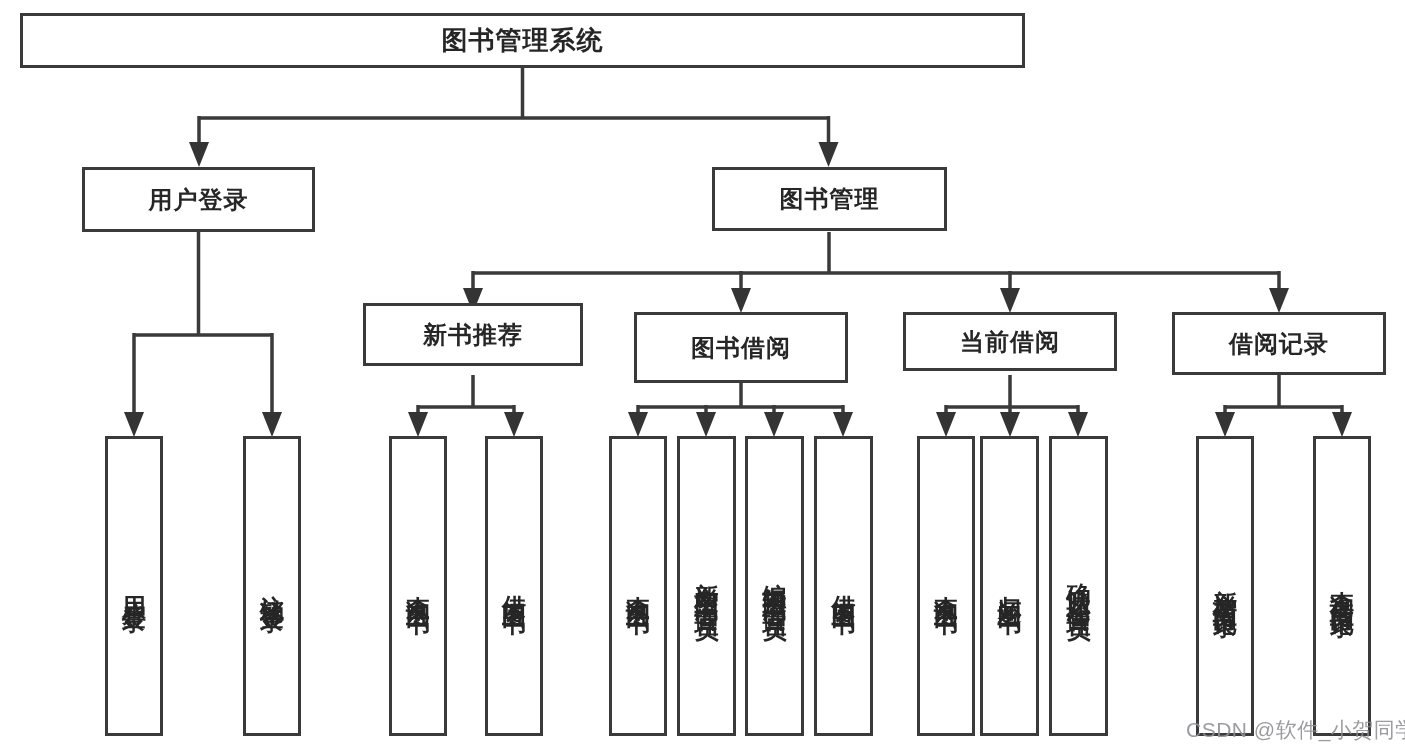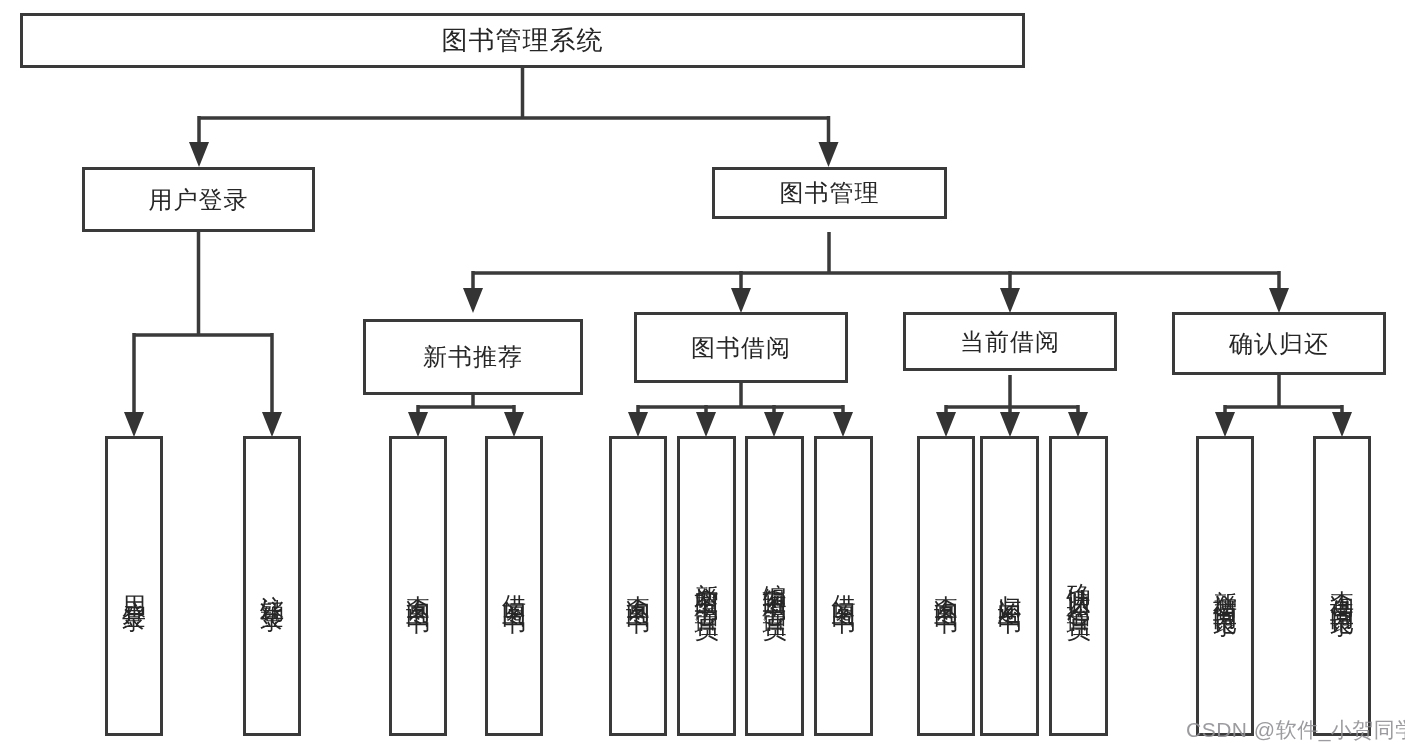--- a/index.html
+++ b/index.html
@@ -11,21 +11,21 @@
     overflow:hidden;
   }
   .wires { position:absolute; left:0; top:0; width:1405px; height:747px; }
   .node {
     position:absolute;
     box-sizing:border-box;
     background:#ffffff;
     border:3px solid #3a3a3a;
     display:flex; align-items:center; justify-content:center;
     color:#262626;
-    font-weight:400;
+    font-weight:700;
   }
   .node.h { font-size:24px; letter-spacing:1px; }
   .node.root { font-size:26px; letter-spacing:1px; }
   .node.leaf { font-size:24px; }
   .node.leaf .v-text {
     writing-mode:vertical-lr;
     text-orientation:mixed;
     letter-spacing:5px;
     line-height:1;
     white-space:nowrap;
@@ -77,35 +77,35 @@
     </g>
   </svg>
 
   <div class="node root" style="left:20px;top:13px;width:1005px;height:55px">
     <span>图书管理系统</span>
   </div>
 
   <div class="node h" style="left:82px;top:167px;width:233px;height:65px">
     <span>用户登录</span>
   </div>
-  <div class="node h" style="left:712px;top:167px;width:235px;height:52px">
+  <div class="node h" style="left:712px;top:167px;width:235px;height:64px">
     <span>图书管理</span>
   </div>
 
-  <div class="node h" style="left:363px;top:319px;width:220px;height:76px">
+  <div class="node h" style="left:363px;top:303px;width:220px;height:63px">
     <span>新书推荐</span>
   </div>
   <div class="node h" style="left:634px;top:312px;width:214px;height:71px">
     <span>图书借阅</span>
   </div>
   <div class="node h" style="left:903px;top:312px;width:214px;height:59px">
     <span>当前借阅</span>
   </div>
   <div class="node h" style="left:1172px;top:312px;width:214px;height:63px">
-    <span>确认归还</span>
+    <span>借阅记录</span>
   </div>
 
   <div class="node leaf" style="left:105px;top:436px;width:58px;height:300px">
     <span class="v-text">用户登录</span>
   </div>
   <div class="node leaf" style="left:243px;top:436px;width:58px;height:300px">
     <span class="v-text">注销登录</span>
   </div>
 
   <div class="node leaf" style="left:389px;top:436px;width:58px;height:300px">

